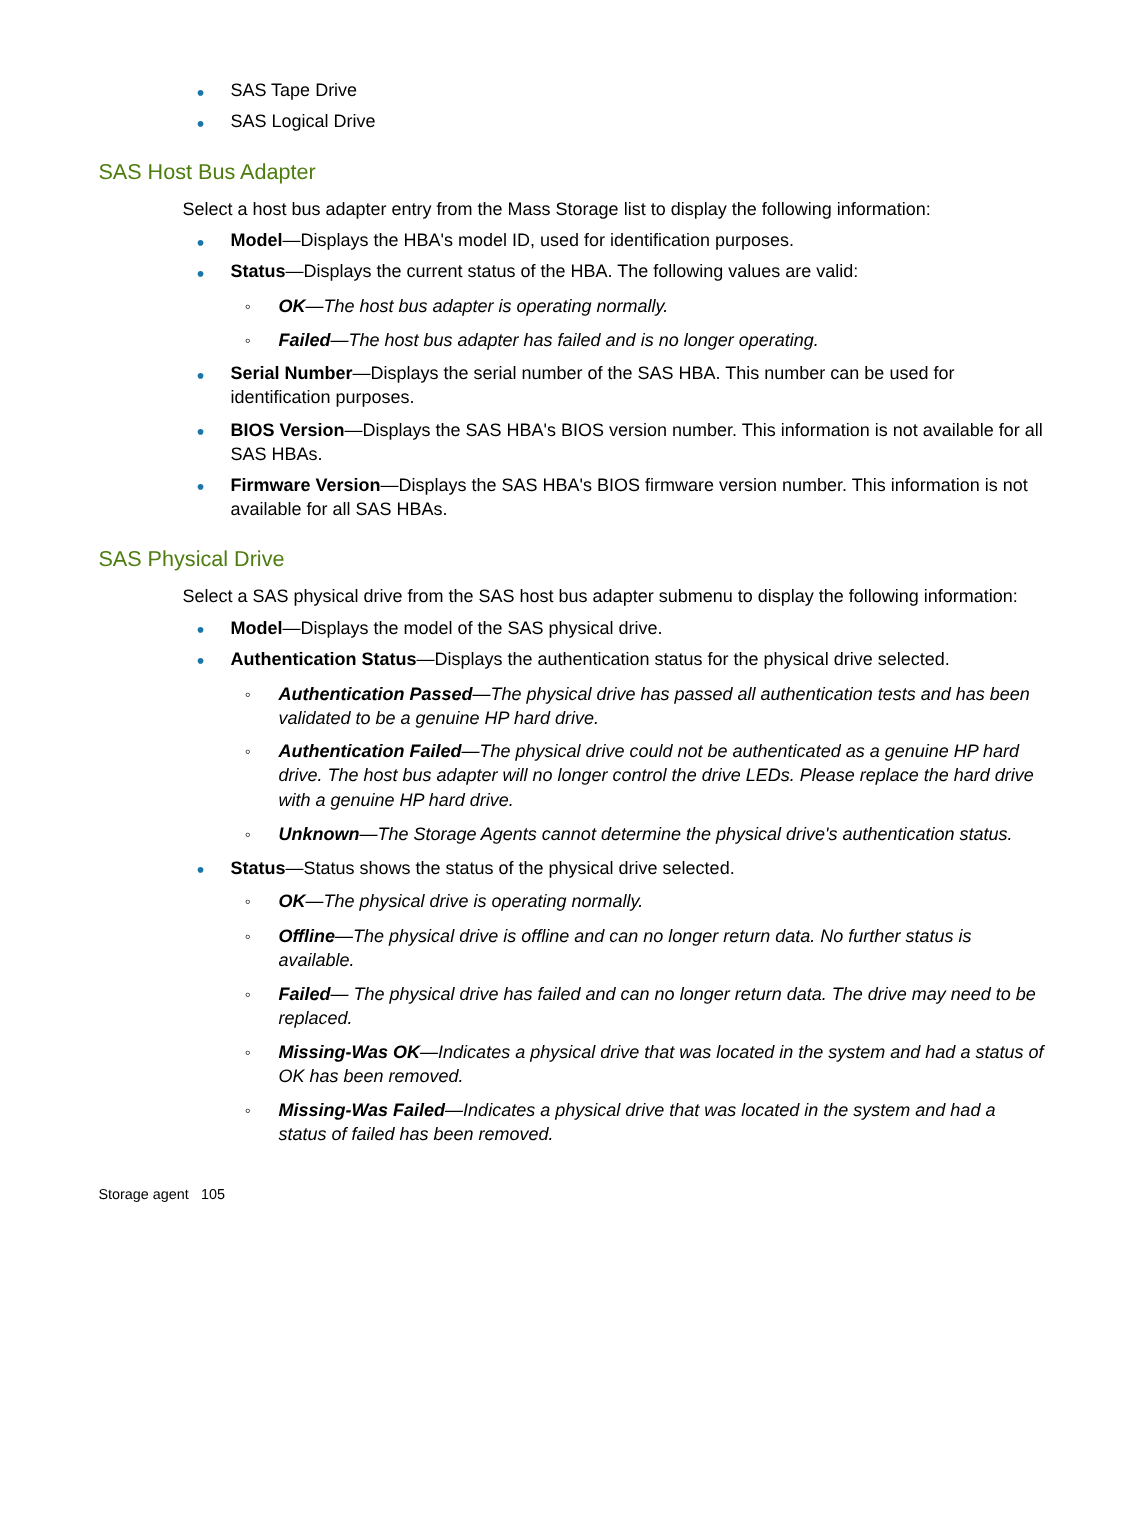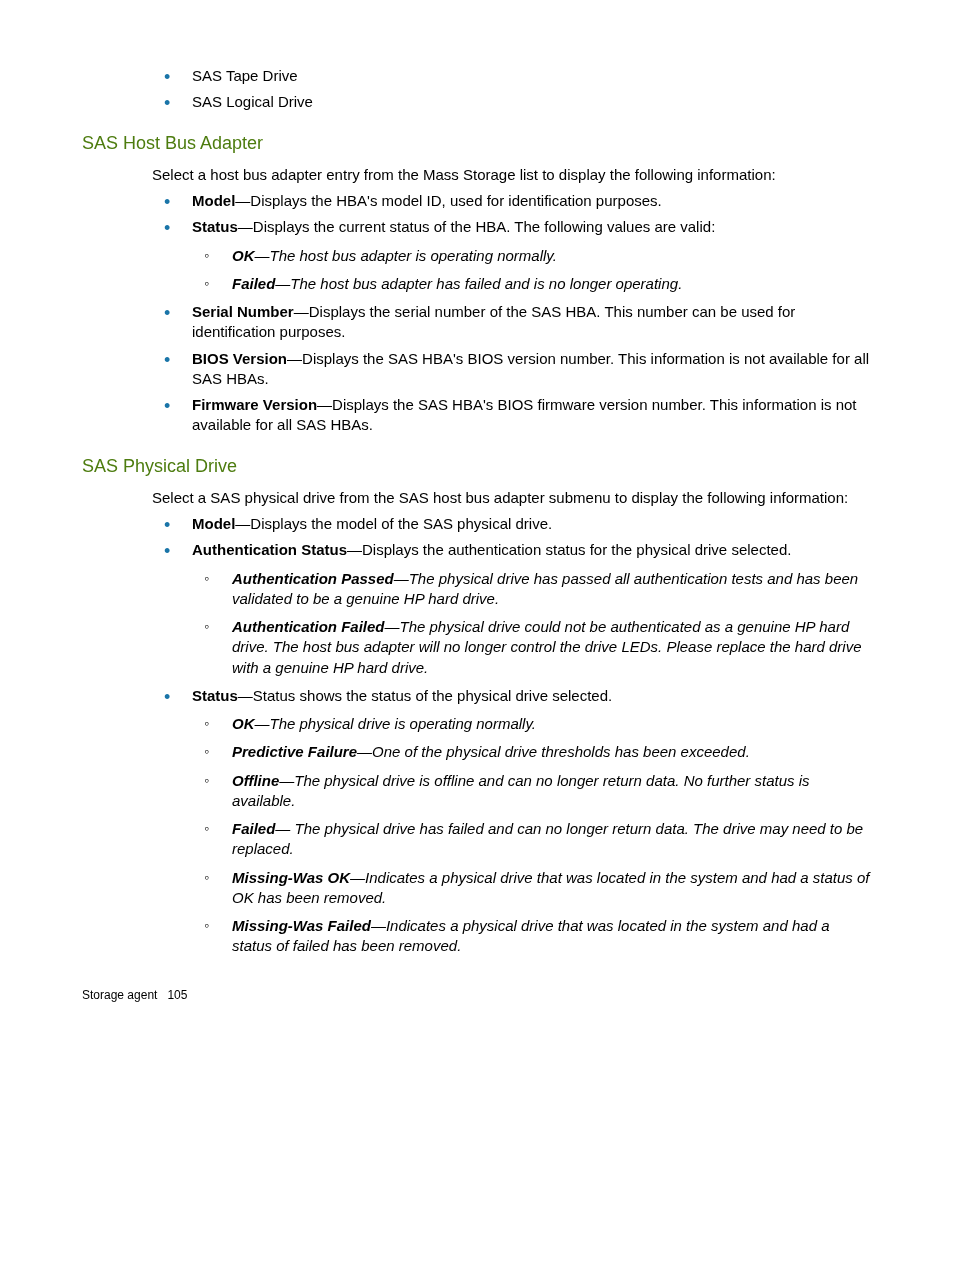--- a/index.html
+++ b/index.html
@@ -102,27 +102,27 @@
 <p class="intro">Select a SAS physical drive from the SAS host bus adapter submenu to display the following information:</p>
 <ul class="lvl1">
   <li>
     <span class="b">Model</span><span>—Displays the model of the SAS physical drive.</span>
   </li>
   <li>
     <span class="b">Authentication Status</span><span>—Displays the authentication status for the physical drive selected.</span>
     <ul class="lvl2">
       <li><span class="b">Authentication Passed</span><span>—The physical drive has passed all authentication tests and has been validated to be a genuine HP hard drive.</span></li>
       <li><span class="b">Authentication Failed</span><span>—The physical drive could not be authenticated as a genuine HP hard drive. The host bus adapter will no longer control the drive LEDs. Please replace the hard drive with a genuine HP hard drive.</span></li>
+      <li><span class="b">Unknown</span><span>—The Storage Agents cannot determine the physical drive's authentication status.</span></li>
     </ul>
   </li>
   <li>
     <span class="b">Status</span><span>—Status shows the status of the physical drive selected.</span>
     <ul class="lvl2">
       <li><span class="b">OK</span><span>—The physical drive is operating normally.</span></li>
-      <li><span class="b">Predictive Failure</span><span>—One of the physical drive thresholds has been exceeded.</span></li>
       <li><span class="b">Offline</span><span>—The physical drive is offline and can no longer return data. No further status is available.</span></li>
       <li><span class="b">Failed</span><span>— The physical drive has failed and can no longer return data. The drive may need to be replaced.</span></li>
       <li><span class="b">Missing-Was OK</span><span>—Indicates a physical drive that was located in the system and had a status of OK has been removed.</span></li>
       <li><span class="b">Missing-Was Failed</span><span>—Indicates a physical drive that was located in the system and had a status of failed has been removed.</span></li>
     </ul>
   </li>
 </ul>
 
 <div class="footer">
   <span>Storage agent</span>&nbsp;&nbsp;&nbsp;<span>105</span>

